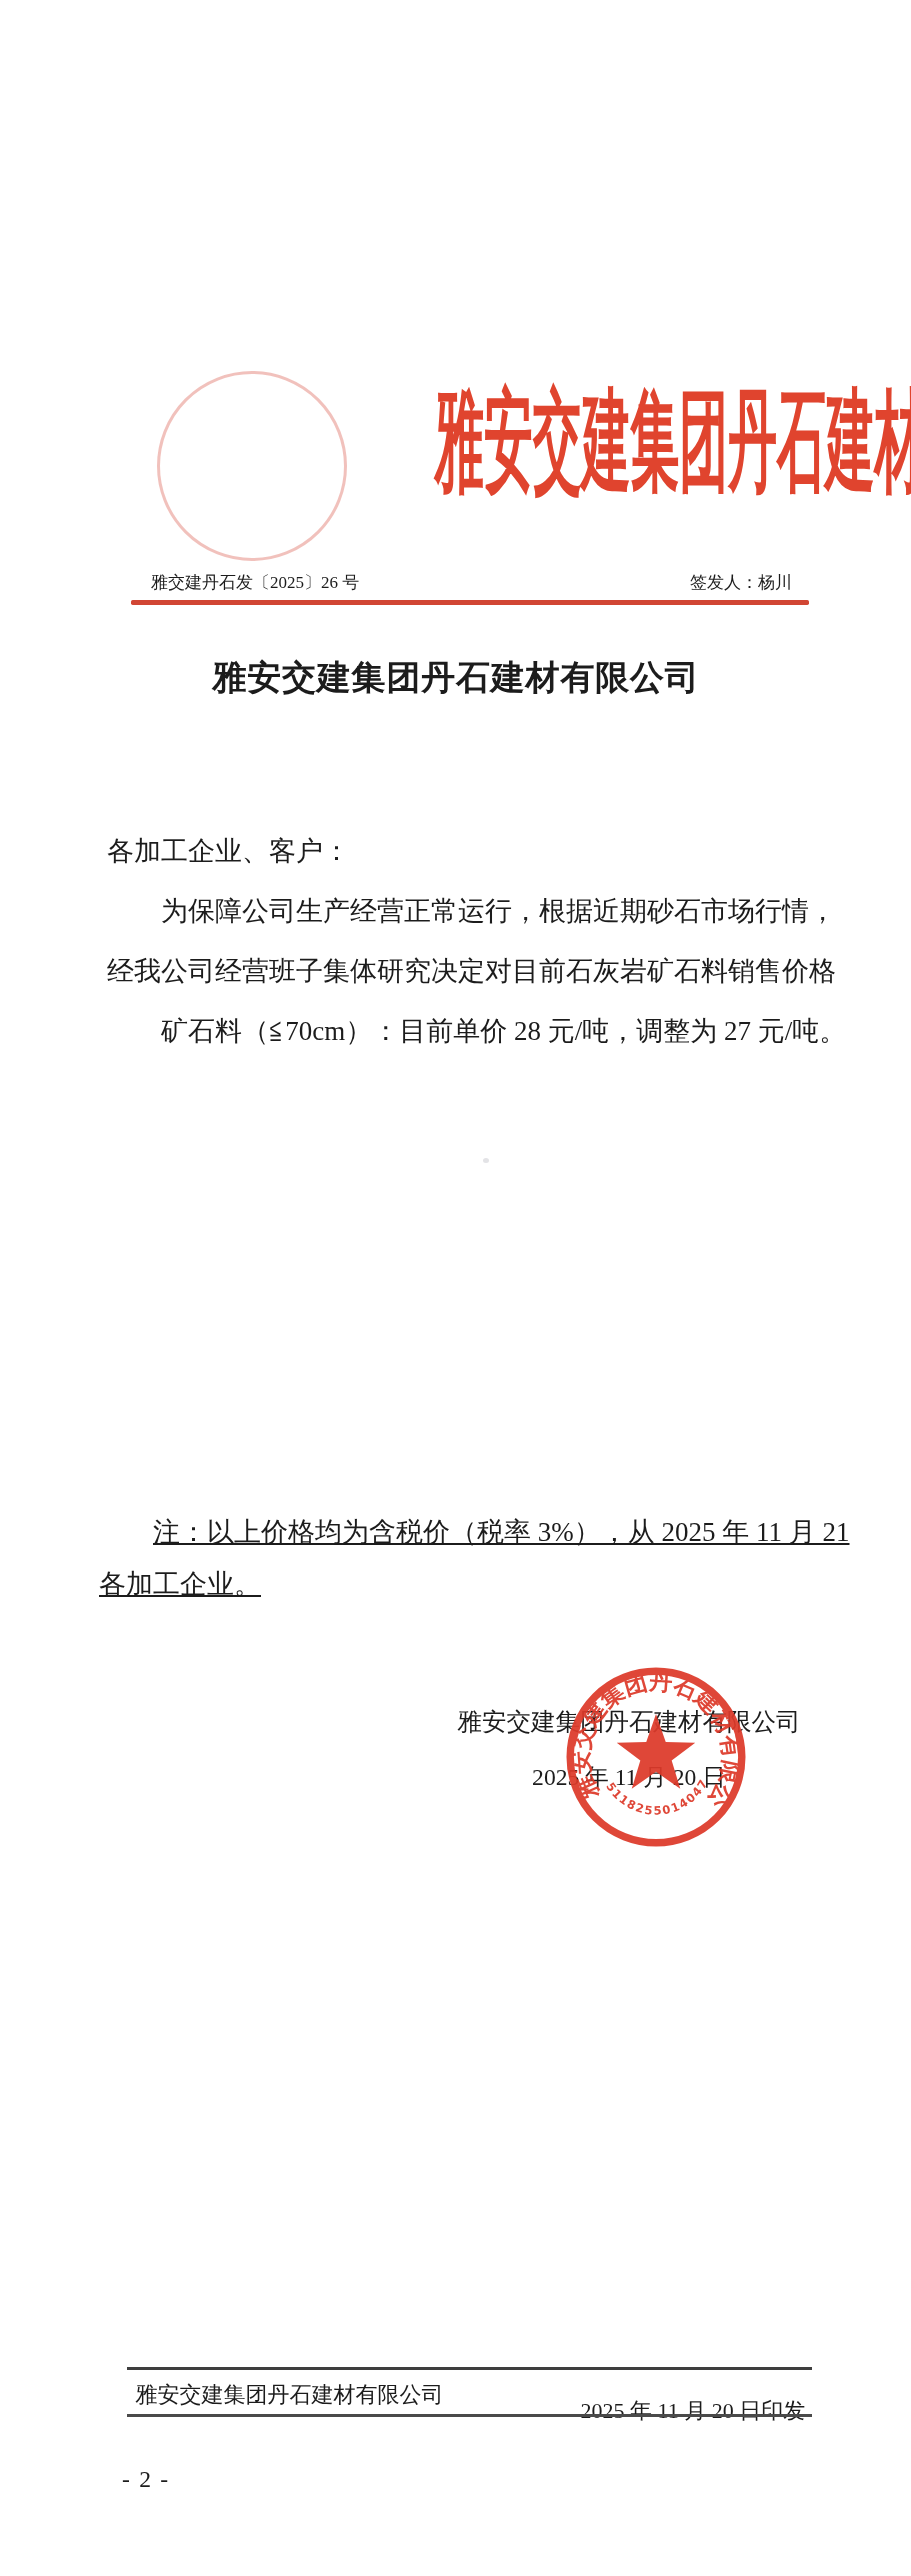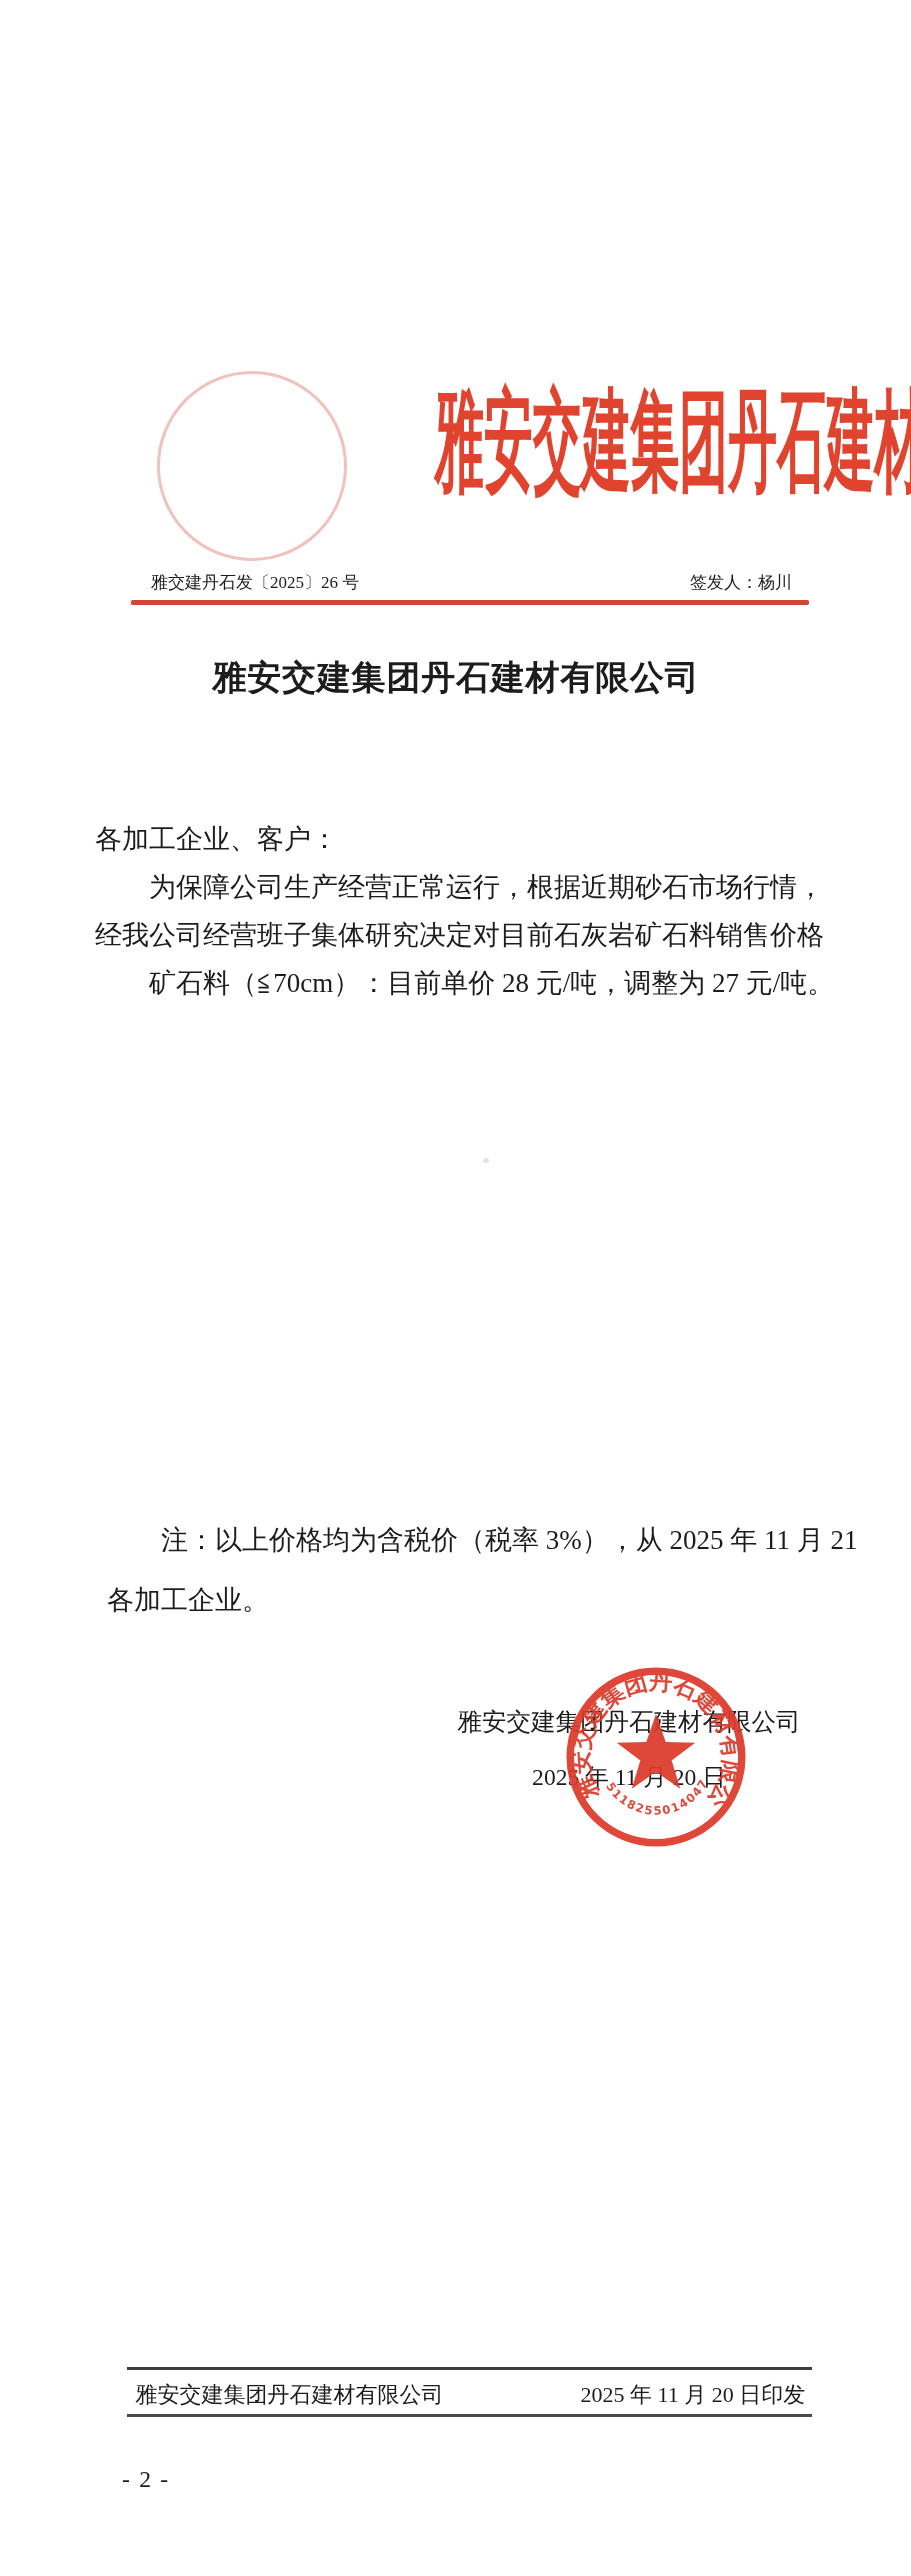--- a/index.html
+++ b/index.html
@@ -51,39 +51,39 @@
   .head1, .head2 {
     left:0; right:0; text-align:center;
     font-weight:bold; font-size:34px; white-space:nowrap;
     letter-spacing:0.8px;
   }
   .head1 { top:655px; }
   .head2 { top:708px; }
 
   
   .body-block { left:95px; top:815px; width:726px; font-size:27px; line-height:48px; }
-  .body-block p { margin:0; white-space:nowrap; }
+  .body-block p { margin:12px; white-space:nowrap; }
   .indent2 { text-indent:2em;text-align:center; }
 
   .note-block { left:95px; top:1504px; width:726px; font-size:27px; line-height:48px; }
-  .note-block p { margin:12px; white-space:nowrap; }
+  .note-block p { margin:4px; white-space:nowrap;text-decoration:underline; }
 
   
   .sign-block { left:452px; top:1707px; width:354px; text-align:center; }
   .sign-org  { font-size:24.5px; line-height:30px; white-space:nowrap; }
   .sign-date { font-size:23.6px; line-height:30px; margin-top:25px; white-space:nowrap; }
 
   .seal { left:557px; top:1658px; width:198px; height:198px; opacity:0.93; }
 
   
   .footer-rule-top    { left:127px; top:2367px; width:685px; height:3.4px; background:#3e3e3e; }
   .footer-rule-bottom { left:127px; top:2414px; width:685px; height:2.5px; background:#4a4a4a; }
   .footer-row { left:127px; top:2380px; width:685px; height:29px; font-size:22px; }
   .footer-org  { position:absolute; left:8.4px; top:0; white-space:nowrap; }
-  .footer-date { position:absolute; right:6.8px; top:0; white-space:nowrap;margin-left:12px; }
+  .footer-date { position:absolute; right:6.8px; top:16px; white-space:nowrap;margin-left:12px; }
 
   .page-number { left:122px; top:2466px; font-size:23.6px; letter-spacing:1.7px; }
 
   .speck { left:483px; top:1158px; width:5.9px; height:5px; background:#e3e3e6; border-radius:50%; }
 </style>
 </head>
 <body>
 
 <div class="page">
 

